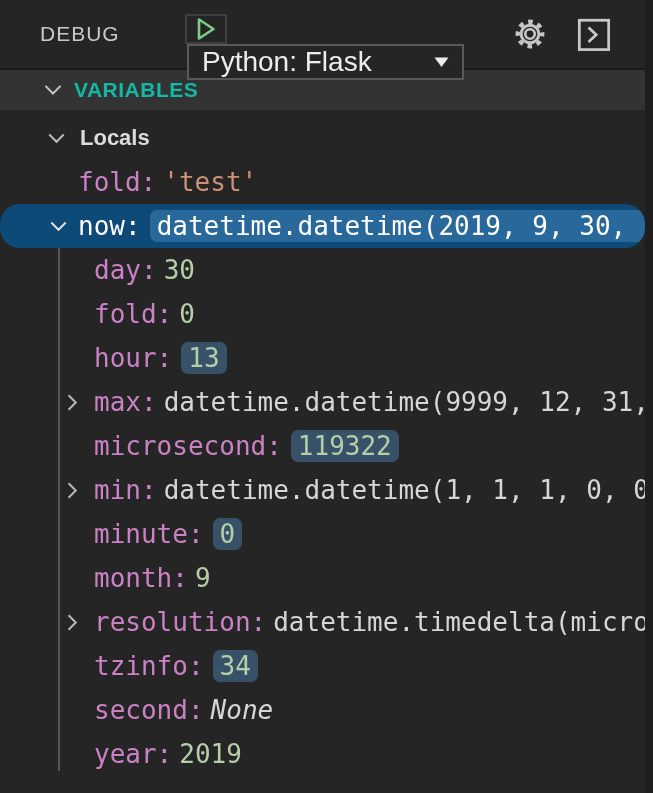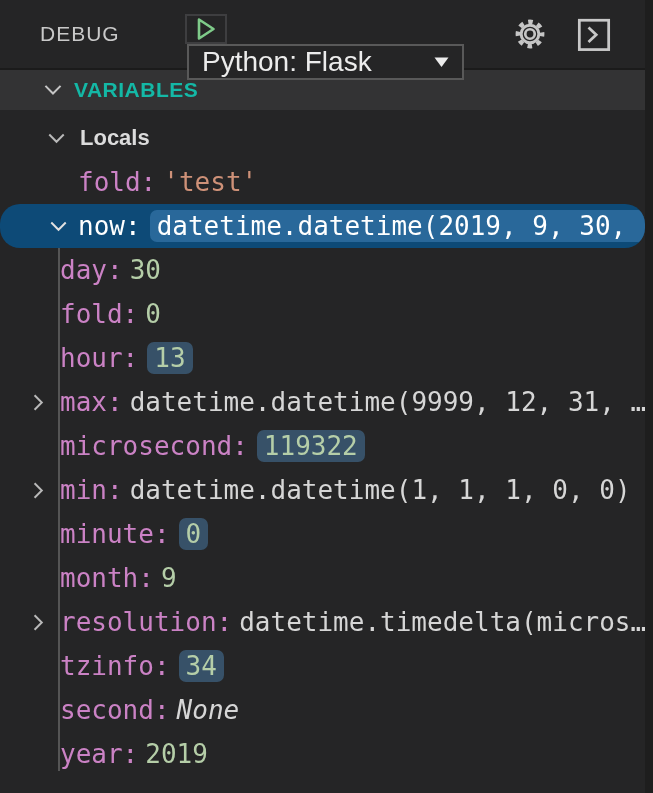--- a/index.html
+++ b/index.html
@@ -29,21 +29,21 @@
   
   .section-header{height:40px;background:var(--hdr-bg);display:flex;align-items:center;padding-left:42px;cursor:pointer;}
   .section-title{font-size:21px;font-weight:bold;letter-spacing:.5px;color:#14b8a6;margin-left:10px;}
 
   
   .tree{position:relative;padding-top:6px;font-family:"DejaVu Sans Mono",monospace;font-size:26px;}
   .indent-guide{position:absolute;left:58px;top:138px;width:2px;height:523px;background:#555;}
   .row{height:44px;display:flex;align-items:center;white-space:nowrap;overflow:hidden;cursor:pointer;}
   .row.lvl1{padding-left:46px;}
   .row.lvl2{padding-left:48px;}
-  .row.lvl3{padding-left:28px;}
+  .row.lvl3{padding-left:62px;}
   .row.selected{background:var(--sel-bg);border-radius:20px;}
   .chev{display:inline-flex;align-items:center;justify-content:flex-start;color:#b9b9b9;flex:0 0 auto;}
   .lvl1 .chev{width:34px;} .lvl2 .chev{width:30px;} .lvl3 .chev{width:32px;}
   .scope-label{font-family:"Liberation Sans",sans-serif;font-size:22px;font-weight:bold;color:#dcdcdc;}
   .key{color:var(--key);flex:0 0 auto;}
   .val{margin-left:7px;}
   .val.num{color:var(--num);} .val.str{color:var(--str);} .val.obj{color:var(--obj);} .val.none{color:var(--obj);font-style:italic;}
   .val.hl{background:var(--hl-bg);border-radius:7px;padding:1px 7px;margin-left:9px;}
   .row.selected .key,.row.selected .val{color:#fff;}
   .row.selected .chev{color:#e0e0e0;}

